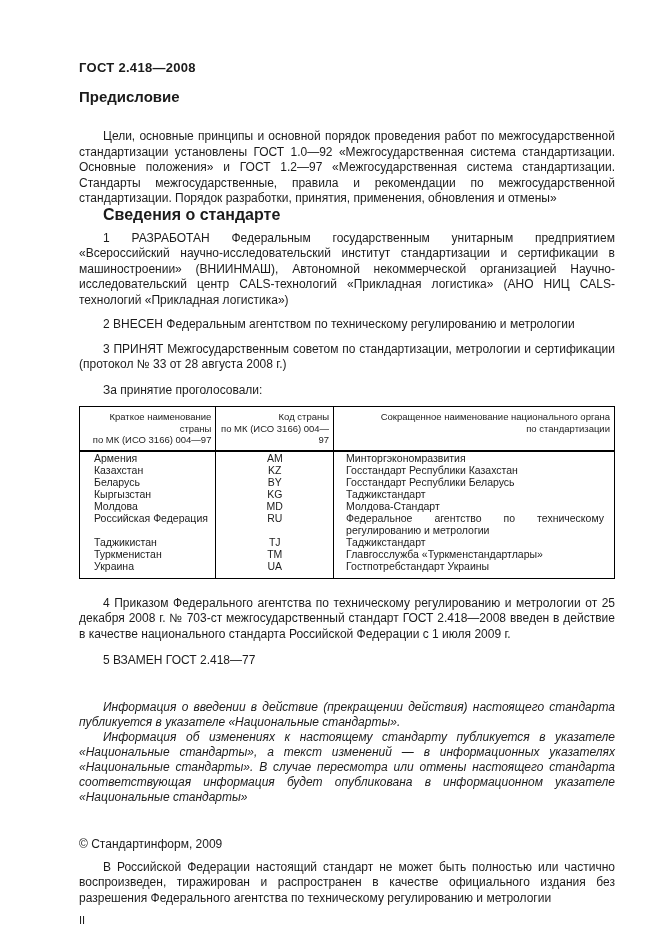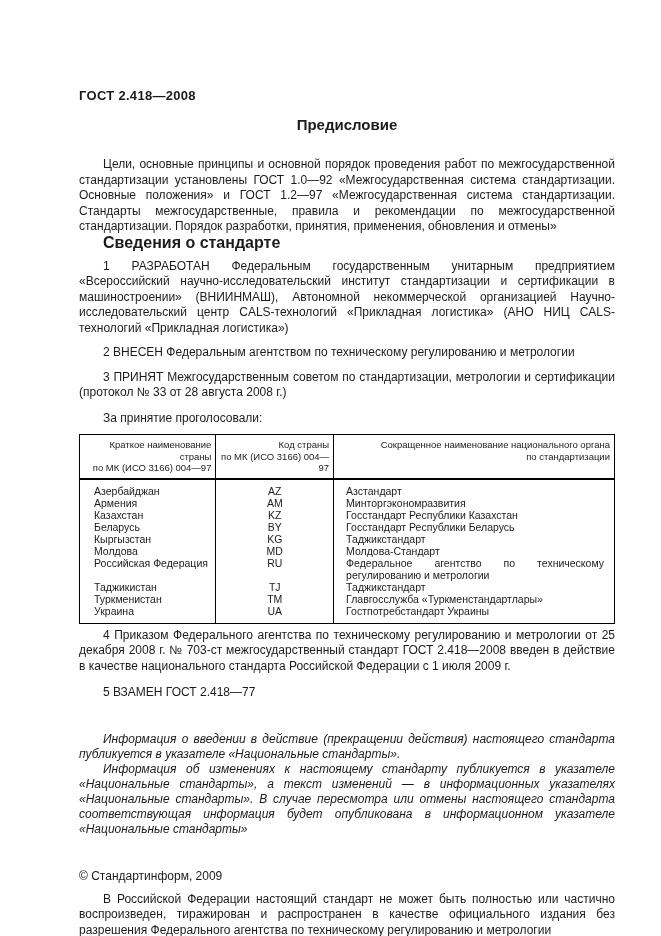--- a/index.html
+++ b/index.html
@@ -12,25 +12,23 @@
     font-family: "Liberation Sans", sans-serif;
     box-sizing: border-box;
     padding: 60px 46px 0 79px;
     overflow: hidden;
   }
   .doc-code {
     font-size: 13px;
     font-weight: bold;
     line-height: 16px;
     letter-spacing: 0.3px;
-    margin-top: 28px;
   }
   .page-title {
     margin-top: 12px;
-    text-align: center;
     font-size: 15px;
     font-weight: bold;
     line-height: 18px;
   }
   .para {
     margin: 0;
     font-size: 12px;
     line-height: 15.5px;
     text-align: justify;
     text-indent: 24px;
@@ -68,21 +66,21 @@
   }
   .vote-table col.c1 { width: 25.5%; }
   .vote-table col.c2 { width: 22%; }
   .vote-table col.c3 { width: 52.5%; }
   .vote-table tbody td { border-left: 1px solid #000; border-right: 1px solid #000; }
   .vote-table tbody tr.first td { padding-top: 5px; }
   .vote-table tbody tr.last td { padding-bottom: 6px; border-bottom: 1px solid #000; }
   .vote-table td.country { padding-left: 14px; }
   .vote-table td.code { text-align: center; }
   .vote-table td.org { padding-left: 12px; padding-right: 10px; text-align: justify; }
-  .item4 { margin-top: 4px; }
+  .item4 { margin-top: 17px; }
   .item5 { margin-top: 11px; }
   .info-block { margin-top: 31px; }
   .info-block .para {
     font-style: italic;
     line-height: 15px;
   }
   .copyright {
     margin-top: 32px;
     text-align: left;
     font-size: 12px;
@@ -131,25 +129,20 @@
             <span>Код страны</span><br>
             <span>по МК (ИСО 3166) 004—97</span>
           </th>
           <th>
             <span>Сокращенное наименование национального органа</span><br>
             <span>по стандартизации</span>
           </th>
         </tr>
       </thead>
       <tbody>
-        <tr class="first">
-          <td class="country">Азербайджан</td>
-          <td class="code">AZ</td>
-          <td class="org">Азстандарт</td>
-        </tr>
         <tr>
           <td class="country">Армения</td>
           <td class="code">AM</td>
           <td class="org">Минторгэкономразвития</td>
         </tr>
         <tr>
           <td class="country">Казахстан</td>
           <td class="code">KZ</td>
           <td class="org">Госстандарт Республики Казахстан</td>
         </tr>

